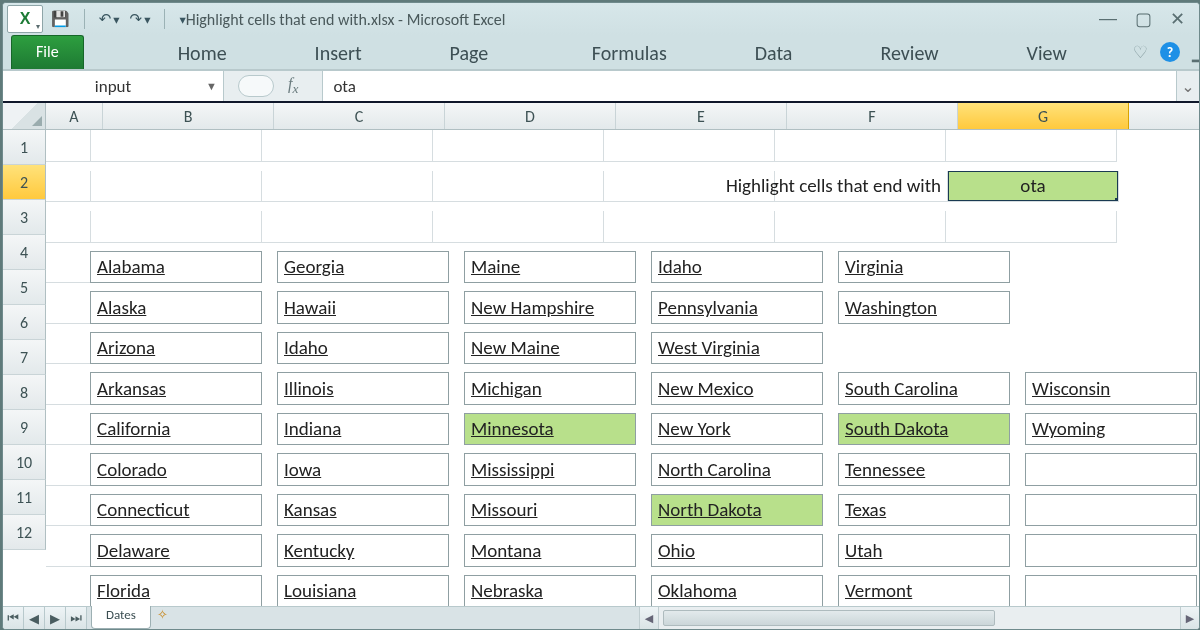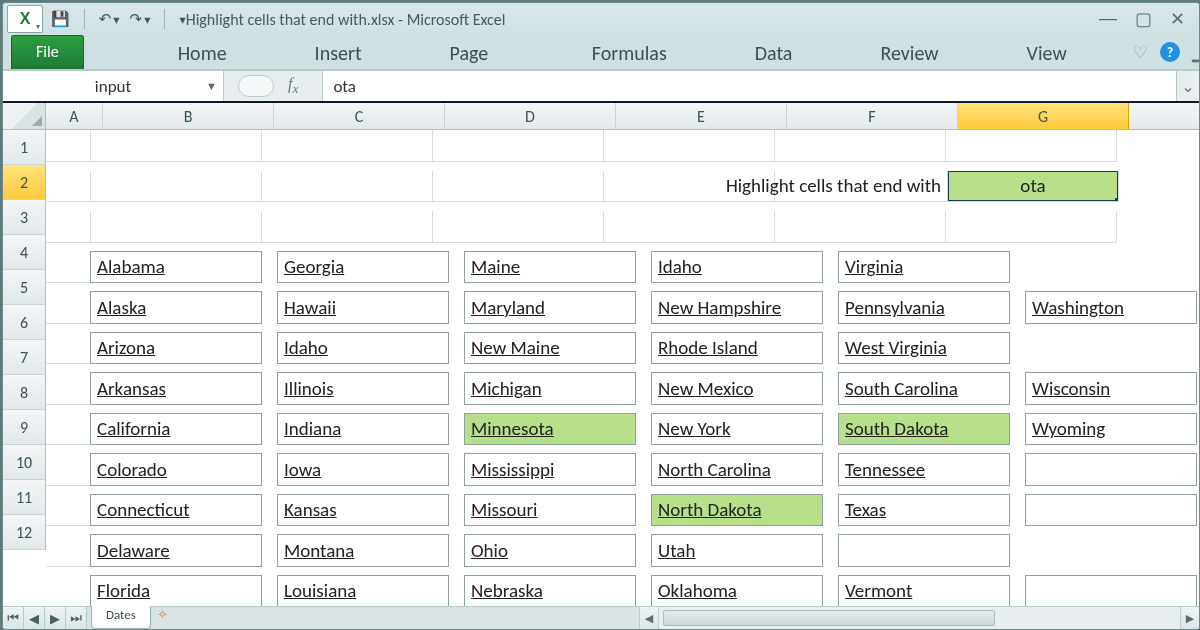--- a/index.html
+++ b/index.html
@@ -194,31 +194,29 @@
               <div class="gc w dcell">Alabama</div>
               <div class="gc w dcell">Georgia</div>
               <div class="gc w dcell">Maine</div>
               <div class="gc w dcell">Idaho</div>
               <div class="gc w dcell">Virginia</div>
             </div>
             <div class="gr">
               <div class="gc w0"></div>
               <div class="gc w dcell">Alaska</div>
               <div class="gc w dcell">Hawaii</div>
-              <div class="gc w dcell">Maryland</div>
               <div class="gc w dcell">New Hampshire</div>
               <div class="gc w dcell">Pennsylvania</div>
               <div class="gc w dcell">Washington</div>
             </div>
             <div class="gr">
               <div class="gc w0"></div>
               <div class="gc w dcell">Arizona</div>
               <div class="gc w dcell">Idaho</div>
               <div class="gc w dcell">New Maine</div>
-              <div class="gc w dcell">Rhode Island</div>
               <div class="gc w dcell">West Virginia</div>
             </div>
             <div class="gr">
               <div class="gc w0"></div>
               <div class="gc w dcell">Arkansas</div>
               <div class="gc w dcell">Illinois</div>
               <div class="gc w dcell">Michigan</div>
               <div class="gc w dcell">New Mexico</div>
               <div class="gc w dcell">South Carolina</div>
               <div class="gc w dcell">Wisconsin</div>
@@ -246,20 +244,21 @@
               <div class="gc w dcell">Connecticut</div>
               <div class="gc w dcell">Kansas</div>
               <div class="gc w dcell">Missouri</div>
               <div class="gc w dcell hl">North Dakota</div>
               <div class="gc w dcell">Texas</div>
               <div class="gc w dcell"></div>
             </div>
             <div class="gr">
               <div class="gc w0"></div>
               <div class="gc w dcell">Delaware</div>
+              <div class="gc w dcell">Kentucky</div>
               <div class="gc w dcell">Montana</div>
               <div class="gc w dcell">Ohio</div>
               <div class="gc w dcell">Utah</div>
               <div class="gc w dcell"></div>
             </div>
             <div class="gr">
               <div class="gc w0"></div>
               <div class="gc w dcell">Florida</div>
               <div class="gc w dcell">Louisiana</div>
               <div class="gc w dcell">Nebraska</div>

